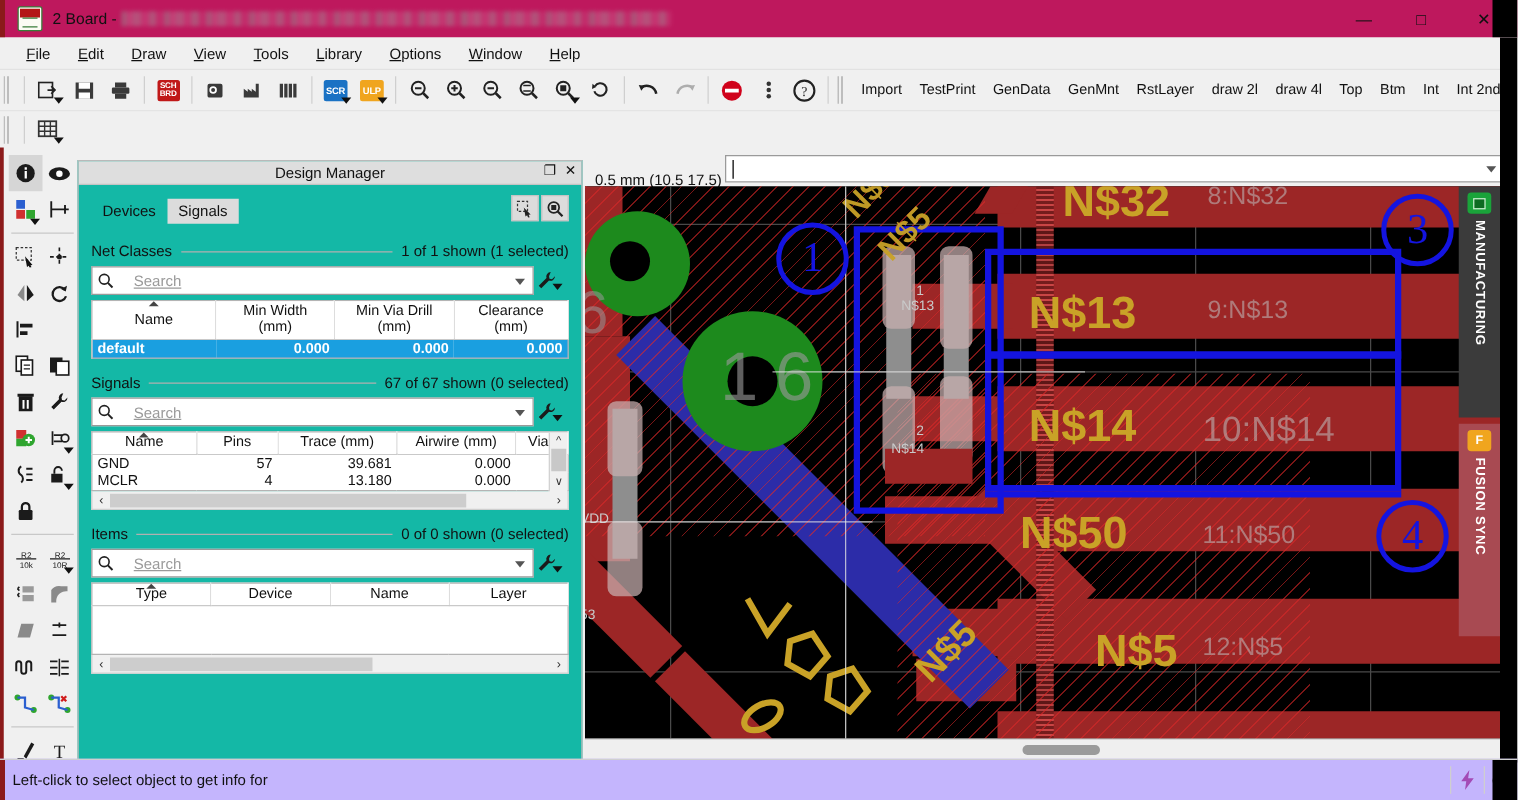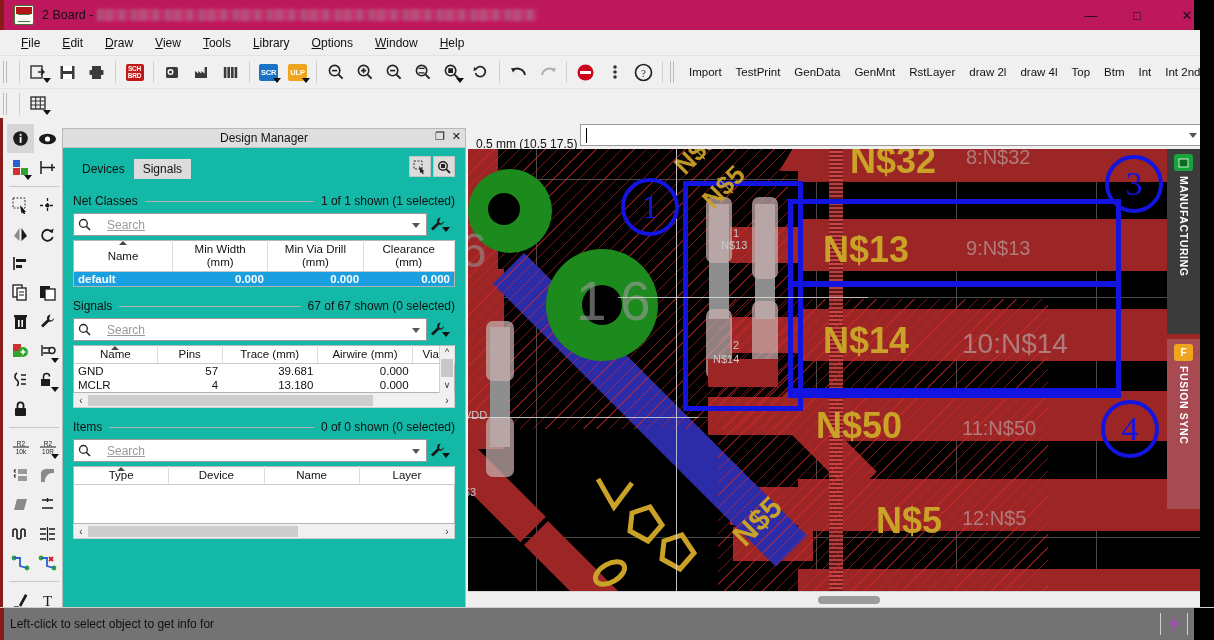--- a/index.html
+++ b/index.html
@@ -201,21 +201,21 @@
   .canvashs{
     position:absolute; left:468px; top:591px; width:732px; height:16px;
     background:#efefef; border-top:1px solid #d5d5d5;
   }
   .canvashs .thumb{ position:absolute; left:350px; top:4px; width:62px; height:8px;
                     background:#9b9b9b; border-radius:5px;}
 
   
   .statusbar{
     position:absolute; left:0; top:607px; width:1214px; height:33px;
-    background:#737373; border-top:1px solid #cfcfcf; display:flex; align-items:center;
+    background:#c4b5fd; border-top:1px solid #cfcfcf; display:flex; align-items:center;
   }
   .statusbar .txt{ font-size:12px; color:#111; padding-left:10px; flex:1;}
   .statusbar .sb-sep{ width:1px;height:22px;background:#cfcfcf;}
   .statusbar .sb-icon{ width:26px;height:33px;display:flex;align-items:center;justify-content:center;}
   .sb-redline{ position:absolute; left:0; top:0; width:4px; height:33px; background:#8b1a1a;}
   .sb-darkedge{ position:absolute; right:0; top:0; width:20px; height:33px; background:#000; }
   .blackcol{ position:absolute; right:0; top:30px; width:14px; height:580px; background:#000;}
 </style>
 </head>
 <body>

